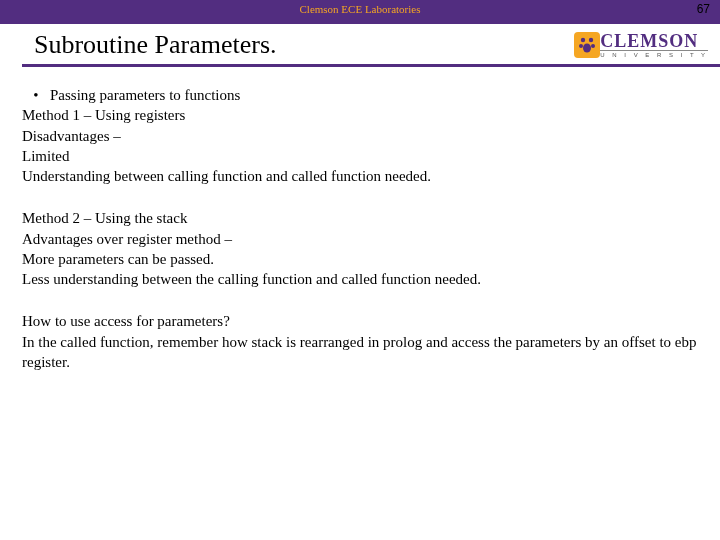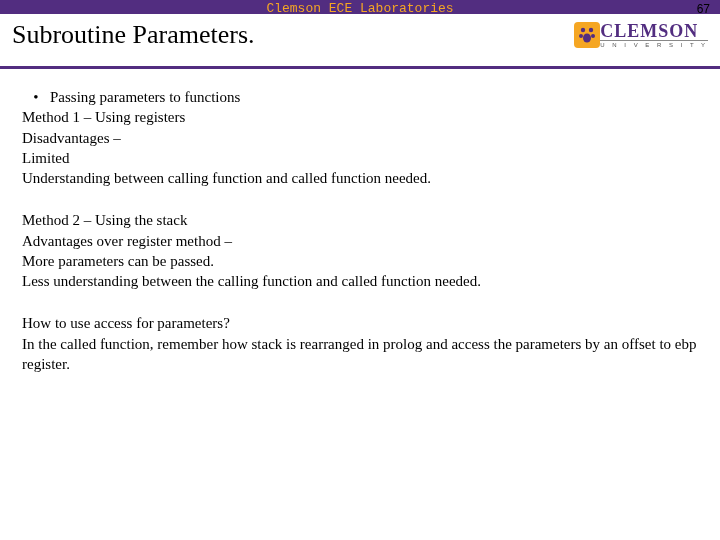--- a/index.html
+++ b/index.html
@@ -5,43 +5,44 @@
   * { box-sizing: border-box; margin: 0; padding: 0; }
   body {
     width: 720px;
     height: 540px;
     font-family: "Times New Roman", Times, serif;
     background: #fff;
     overflow: hidden;
     position: relative;
   }
   .topbar {
-    height: 14px;
+    height: 24px;
     background: #522d80;
     color: #f5a623;
-    font-family: Liberation Mono, monospace;
-    font-size: 13px;
+    font-family: Liberation Serif, serif;
+    font-size: 11px;
     text-align: center;
     line-height: 18px;
     position: relative;
   }
   .page-number {
     position: absolute;
     top: 2px;
     right: 10px;
     font-family: Liberation Sans, sans-serif;
     font-size: 12px;
     color: #000;
   }
   .title-row {
     display: flex;
     align-items: center;
     justify-content: space-between;
-    padding: 6px 12px 16px 12px;
+    padding: 6px 12px 4px 12px;
     border-bottom: 3px solid #522d80;
+    margin-left: 22px;
   }
   .title {
     font-size: 26px;
     font-weight: normal;
     color: #000;
   }
   .logo {
     display: flex;
     align-items: center;
     gap: 0;

